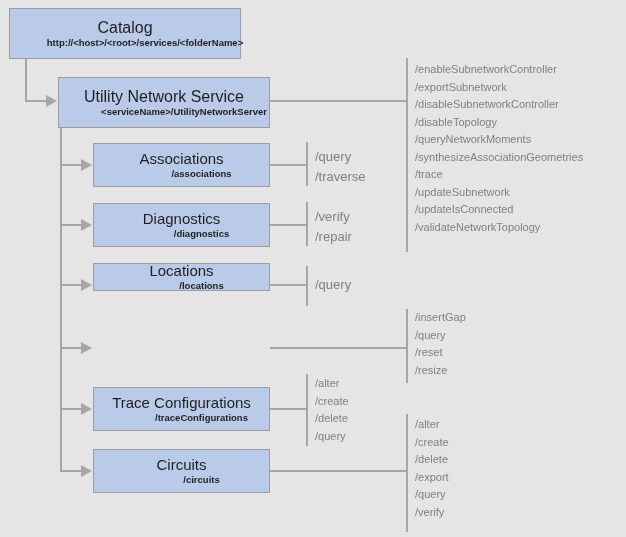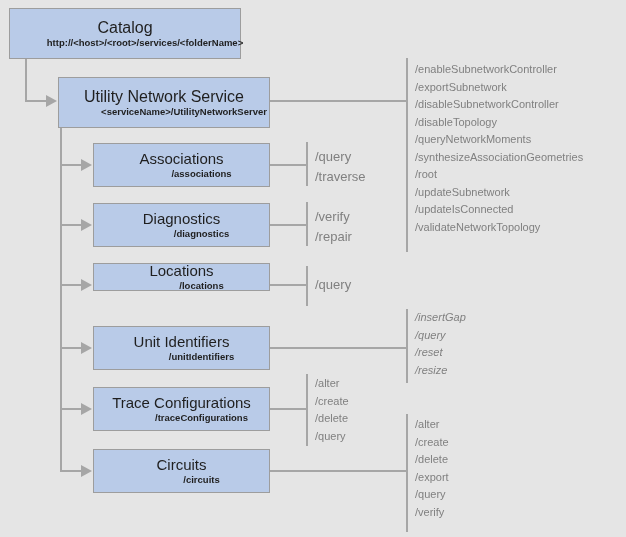--- a/index.html
+++ b/index.html
@@ -117,59 +117,55 @@
   <div class="node small" style="left:93px;top:203px;width:177px;height:44px;">
     <div class="node-title">Diagnostics</div>
     <div class="node-subtitle">/diagnostics</div>
   </div>
 
   <div class="node small" style="left:93px;top:263px;width:177px;height:28px;">
     <div class="node-title">Locations</div>
     <div class="node-subtitle">/locations</div>
   </div>
 
-  <div class="node small" style="left:93px;top:326px;width:177px;height:44px;">
-    <div class="node-title">Unit Identifiers</div>
-    <div class="node-subtitle">/unitIdentifiers</div>
-  </div>
 
   <div class="node small" style="left:93px;top:387px;width:177px;height:44px;">
     <div class="node-title">Trace Configurations</div>
     <div class="node-subtitle">/traceConfigurations</div>
   </div>
 
   <div class="node small" style="left:93px;top:449px;width:177px;height:44px;">
     <div class="node-title">Circuits</div>
     <div class="node-subtitle">/circuits</div>
   </div>
 
   <div class="ops" style="left:415px;top:61px;">
       <div>/enableSubnetworkController</div>
       <div>/exportSubnetwork</div>
       <div>/disableSubnetworkController</div>
       <div>/disableTopology</div>
       <div>/queryNetworkMoments</div>
       <div>/synthesizeAssociationGeometries</div>
-      <div>/root</div>
+      <div>/trace</div>
       <div>/updateSubnetwork</div>
       <div>/updateIsConnected</div>
       <div>/validateNetworkTopology</div>
     </div>
   <div class="ops spread" style="left:315px;top:147px;">
       <div>/query</div>
       <div>/traverse</div>
     </div>
   <div class="ops spread" style="left:315px;top:207px;">
       <div>/verify</div>
       <div>/repair</div>
     </div>
   <div class="ops spread" style="left:315px;top:275px;">
       <div>/query</div>
     </div>
-  <div class="ops" style="left:415px;top:309px;font-style:italic;">
+  <div class="ops" style="left:415px;top:309px;">
       <div>/insertGap</div>
       <div>/query</div>
       <div>/reset</div>
       <div>/resize</div>
     </div>
   <div class="ops" style="left:315px;top:375px;">
       <div>/alter</div>
       <div>/create</div>
       <div>/delete</div>
       <div>/query</div>

